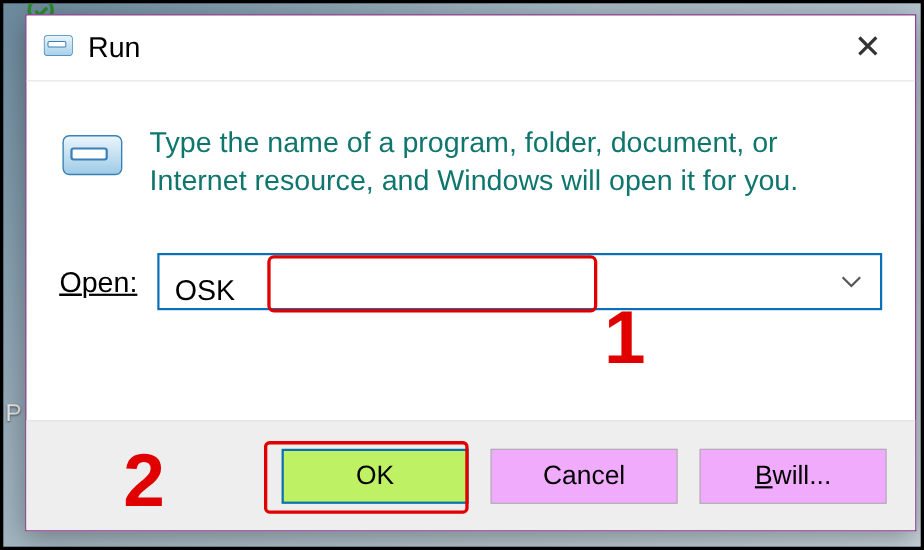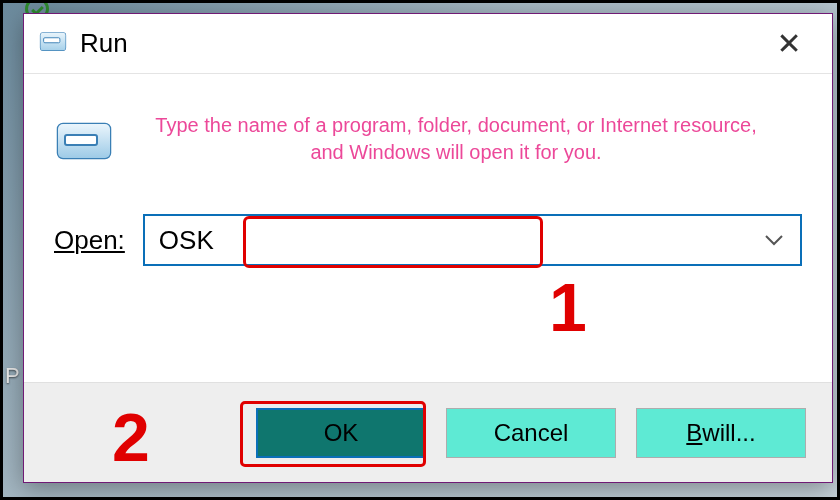--- a/index.html
+++ b/index.html
@@ -82,46 +82,45 @@
     display: flex;
     align-items: flex-start;
   }
   .run-icon-lg {
     width: 60px; height: 48px;
     flex: 0 0 auto;
     margin-right: 22px;
     margin-top: 6px;
   }
   .instruction {
-    font-size: 20px;
+    font-size: 26px;
     line-height: 1.35;
-    color: #ec4899;
+    color: #0f766e;
     max-width: 640px;
-    text-align: center;
   }
   .open-row {
     display: flex;
     align-items: center;
     margin-top: 48px;
     position: relative;
   }
   .open-label {
     font-size: 26px;
     color: #000;
     margin-right: 18px;
     flex: 0 0 auto;
     text-decoration: underline;
   }
   .open-label .ul { text-decoration: underline; }
   .combo {
     flex: 1 1 auto;
     height: 52px;
     border: 2px solid #0a6fb8;
     display: flex;
-    align-items: center;
+    align-items: flex-end;
     padding: 0 14px;
     font-size: 26px;
     background: #fff;
     position: relative;
   }
   .combo input {
     border: none; outline: none;
     font-size: 26px;
     width: 100%;
     font-family: inherit;
@@ -157,30 +156,30 @@
     border-top: 1px solid #e0e0e0;
     display: flex;
     align-items: center;
     justify-content: flex-end;
     padding-right: 26px;
     gap: 20px;
     position: relative;
   }
   .btn {
     width: 170px; height: 50px;
-    background: #5eead4;
+    background: #f0abfc;
     border: 1px solid #adadad;
     font-size: 24px;
     color: #000;
     cursor: pointer;
     font-family: inherit;
   }
   .btn.default {
     border: 2px solid #0a6fb8;
-    background: #0f766e;
+    background: #bef264;
   }
   .btn .ul { text-decoration: underline; }
   .hl-ok {
     position: absolute;
     border: 3px solid #e00000;
     border-radius: 5px;
     pointer-events: none;
     width: 186px; height: 66px;
     left: 216px; top: 18px;
   }

